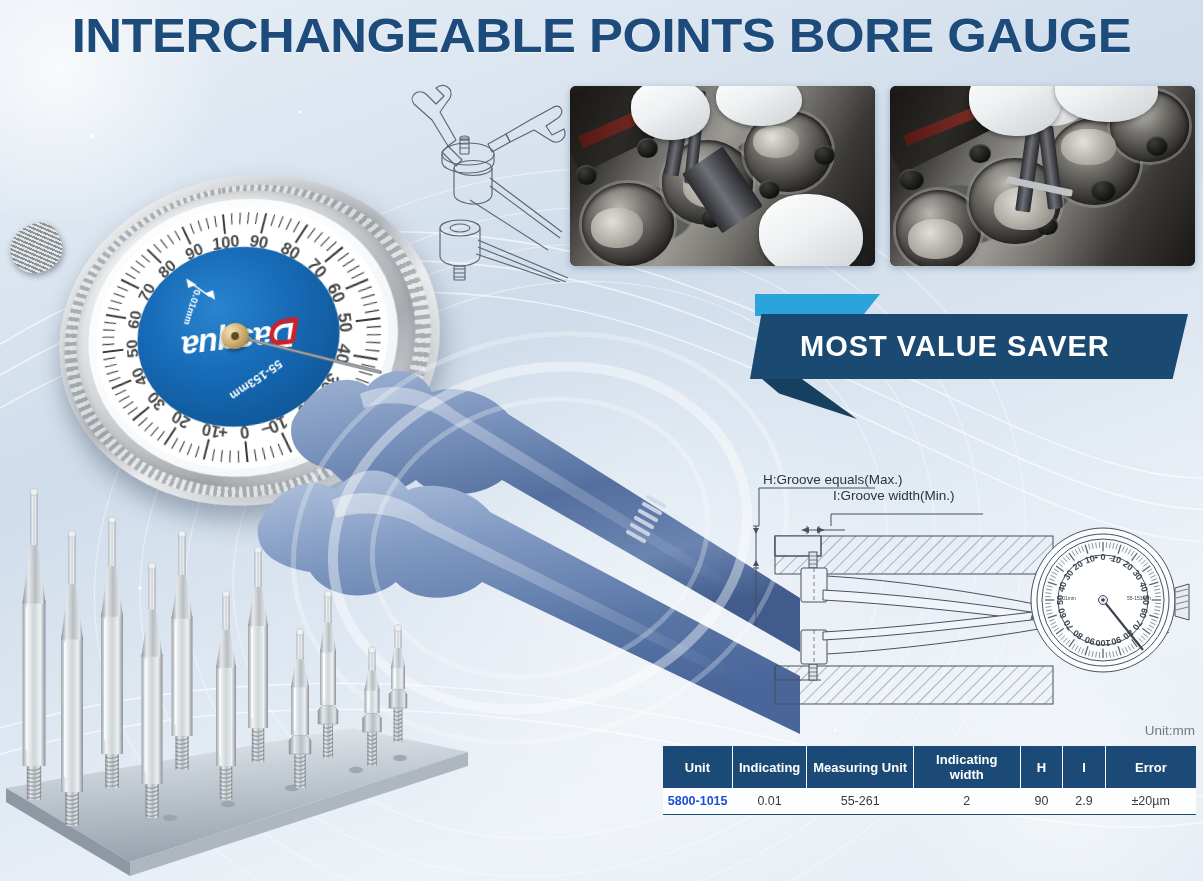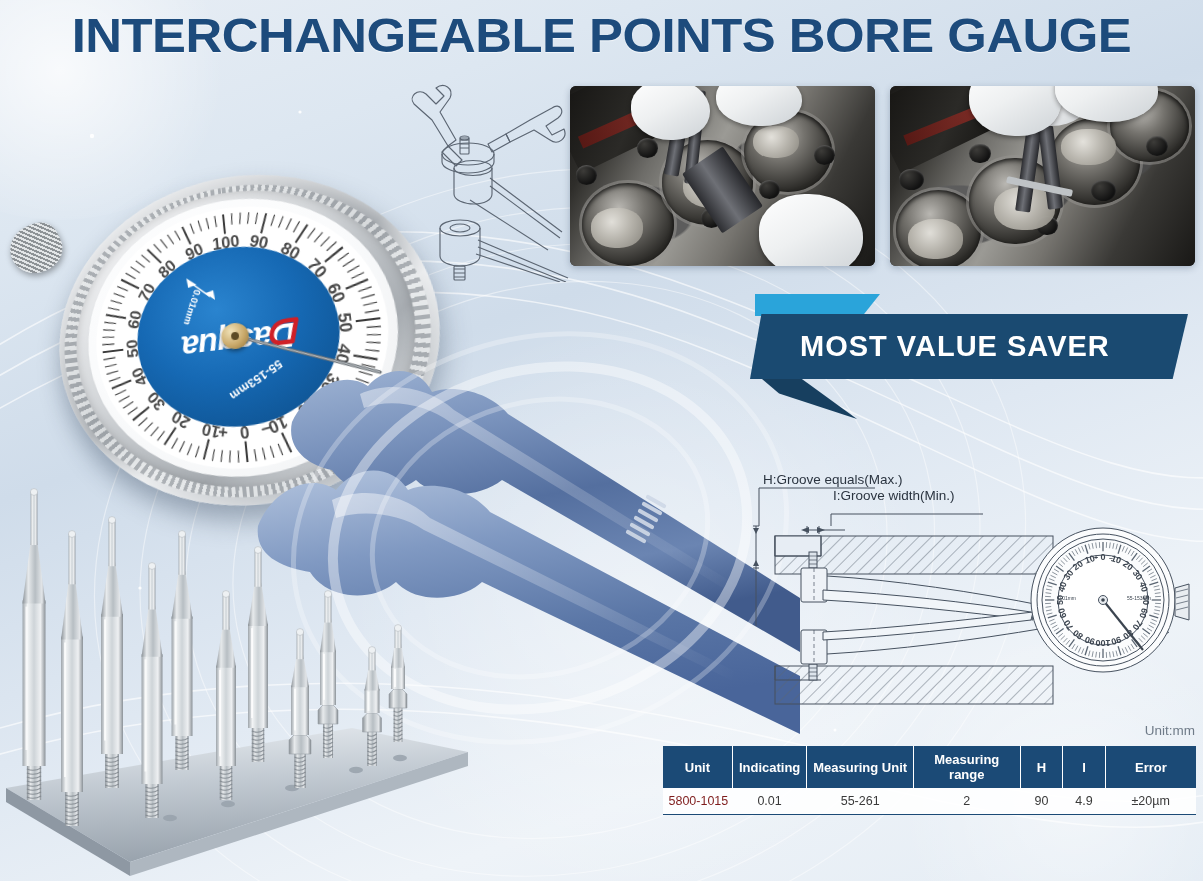--- a/index.html
+++ b/index.html
@@ -113,21 +113,21 @@
     background:#1b4a76; color:#fff; font-weight:bold;
     padding:6px 4px; text-align:center; font-size:13px;
     border-right:1.5px solid #ffffff;
   }
   table.spec th:last-child{border-right:none;}
   table.spec td{
     background:rgba(255,255,255,.88); color:#3a3a3a;
     padding:6px 4px; text-align:center; font-size:12.5px;
     border-bottom:1.5px solid #1b4a76;
   }
-  table.spec td.code{font-weight:normal; color:#7f1d1d;text-align:right;}
+  table.spec td.code{font-weight:bold; color:#1d4ed8;}
 
   
   .gauge{position:absolute; left:18px; top:160px; width:418px; height:352px;
          transform:rotate(-7deg);}
   .gauge-body{
     position:absolute; left:24px; top:14px; width:390px; height:330px;
     border-radius:50%;
     background:
       linear-gradient(150deg,#f4f5f6 0%, #cfd2d5 25%, #9ea3a8 48%, #e6e8ea 62%, #babfc4 82%, #7e8388 100%);
     box-shadow: 0 14px 26px rgba(30,45,70,.35),
@@ -963,30 +963,30 @@
 </div>
 
 <div class="unit nosel">Unit:mm</div>
 
 <table class="spec">
   <thead>
     <tr>
       <th style="width:13%">Unit</th>
       <th style="width:14%">Indicating</th>
       <th style="width:20%">Measuring Unit</th>
-      <th style="width:20%">Measuring range</th>
+      <th style="width:20%">Indicating width</th>
       <th style="width:8%">H</th>
       <th style="width:8%">I</th>
       <th style="width:17%">Error</th>
     </tr>
   </thead>
   <tbody>
     <tr>
       <td class="code">5800-1015</td>
       <td>0.01</td>
       <td>55-261</td>
       <td>2</td>
       <td>90</td>
-      <td>4.9</td>
+      <td>2.9</td>
       <td>±20µm</td>
     </tr>
   </tbody>
 </table>
 
 </body></html>

